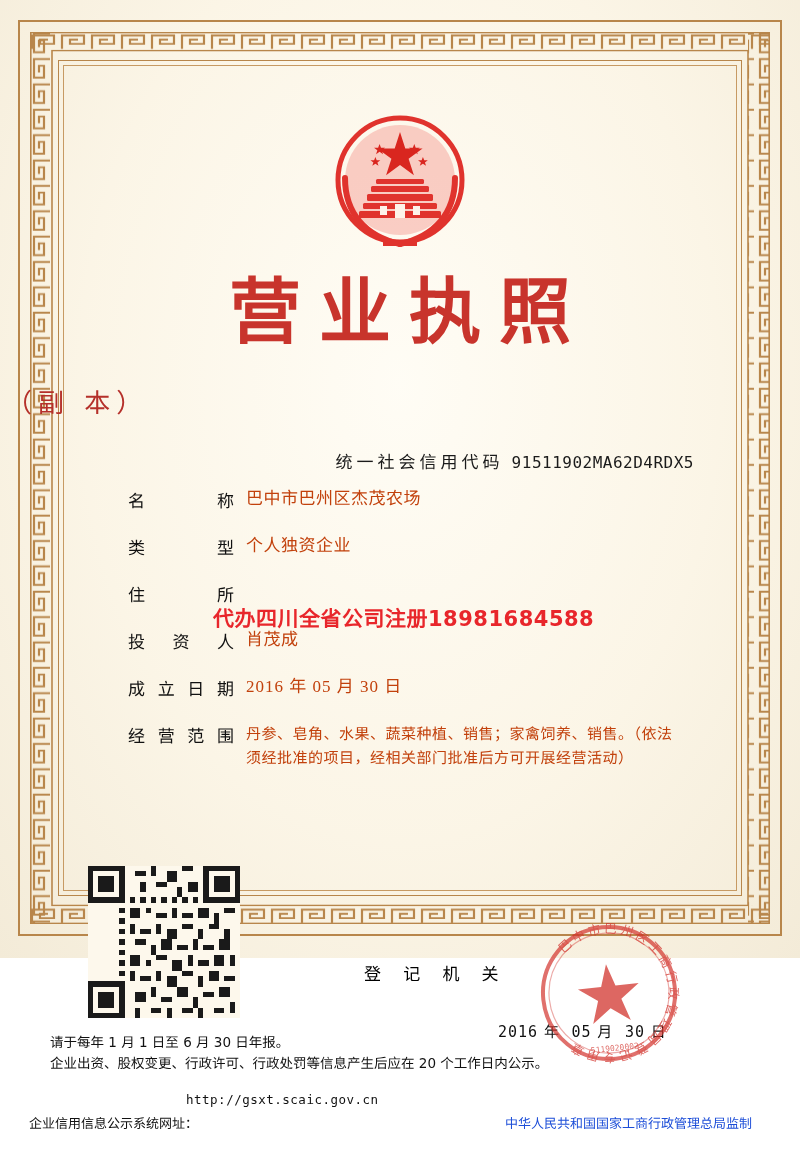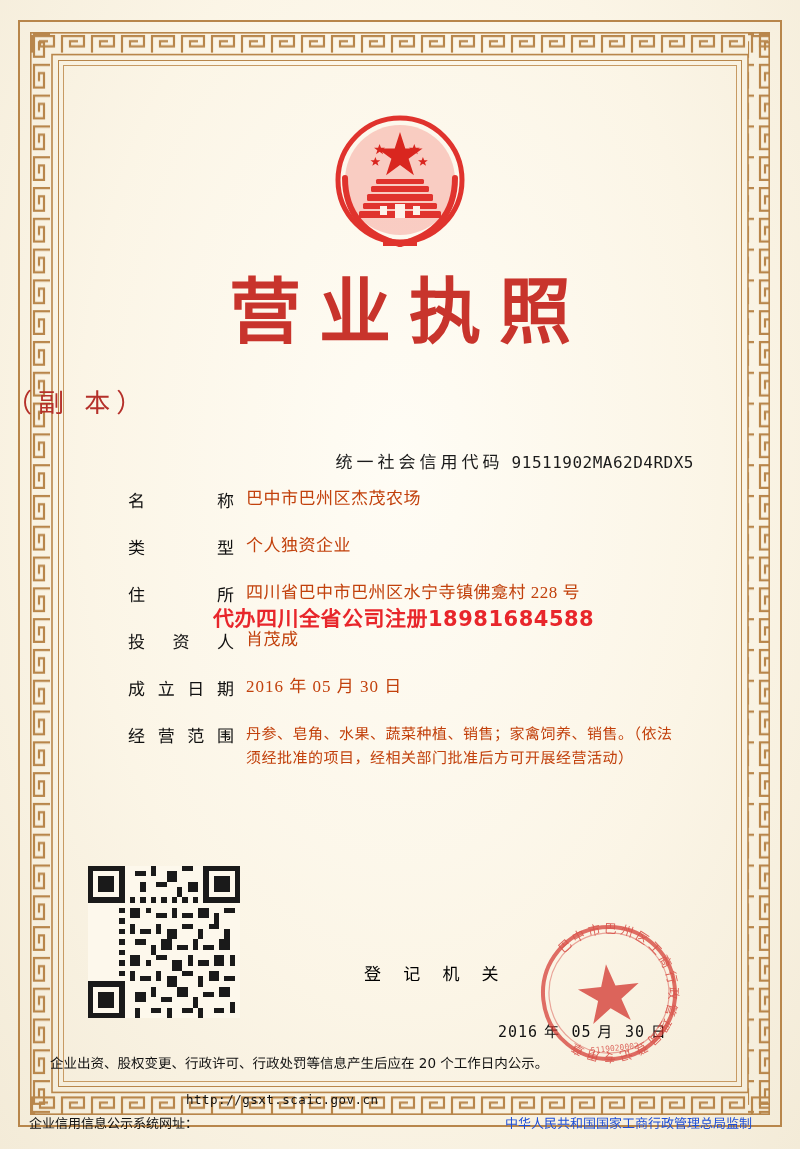--- a/index.html
+++ b/index.html
@@ -10,21 +10,21 @@
   body {
     width: 800px;
     height: 1149px;
     overflow: hidden;
     font-family: "Liberation Sans", sans-serif;
   }
 
   .license {
     position: relative;
     width: 800px;
-    height: 1149px;
+    height: 958px;
     background: #fdf8ec;
     box-sizing: border-box;
   }
 
   
   .paper-tint {
     position: absolute;
     inset: 0;
     background:
       radial-gradient(ellipse at 50% 40%, rgba(255,253,246,0.9) 0%, rgba(250,243,226,0.55) 55%, rgba(238,228,205,0.65) 100%);
@@ -330,21 +330,20 @@
           <span>型</span>
       </div>
       <div class="value">个人独资企业</div>
     </div>
 
     <div class="row">
       <div class="label spread">
         <span>住</span>
           <span>所</span>
       </div>
-      <div class="value">四川省巴中市巴州区水宁寺镇佛龛村 228 号</div>
     </div>
 
     <div class="row">
       <div class="label spread">
         <span>投</span>
           <span>资</span>
           <span>人</span>
       </div>
       <div class="value">肖茂成</div>
     </div>
@@ -483,18 +482,19 @@
       <circle cx="81" cy="81" r="66" fill="none" stroke="#d2322b" stroke-width="4" opacity="0.85"></circle>
       <circle cx="81" cy="81" r="60" fill="none" stroke="#d2322b" stroke-width="1.2" opacity="0.5"></circle>
       <polygon points="81,52 88.2,74.2 111.5,74.2 92.7,87.9 99.9,110.1 81,96.4 62.1,110.1 69.3,87.9 50.5,74.2 73.8,74.2" fill="#d2322b" opacity="0.9"></polygon>
       <text font-family="DejaVu Sans, sans-serif" font-size="12.5" fill="#d2322b" letter-spacing="3" opacity="0.9">
         <textPath href="#sealArc" startOffset="13%">巴中市巴州区工商行政管理局登记专用章</textPath>
       </text>
       <text x="81" y="139" text-anchor="middle" font-family="DejaVu Sans Mono, monospace" font-size="8" fill="#d2322b" opacity="0.85">5119020002</text>
     </svg>
   </div>
 
+  <div class="note1">请于每年 1 月 1 日至 6 月 30 日年报。</div>
   <div class="note2">企业出资、股权变更、行政许可、行政处罚等信息产生后应在 20 个工作日内公示。</div>
   <div class="url-line">http://gsxt.scaic.gov.cn</div>
   <div class="footer-left">企业信用信息公示系统网址：</div>
   <div class="footer-right">中华人民共和国国家工商行政管理总局监制</div>
 
 </div>
 
 </body></html>

